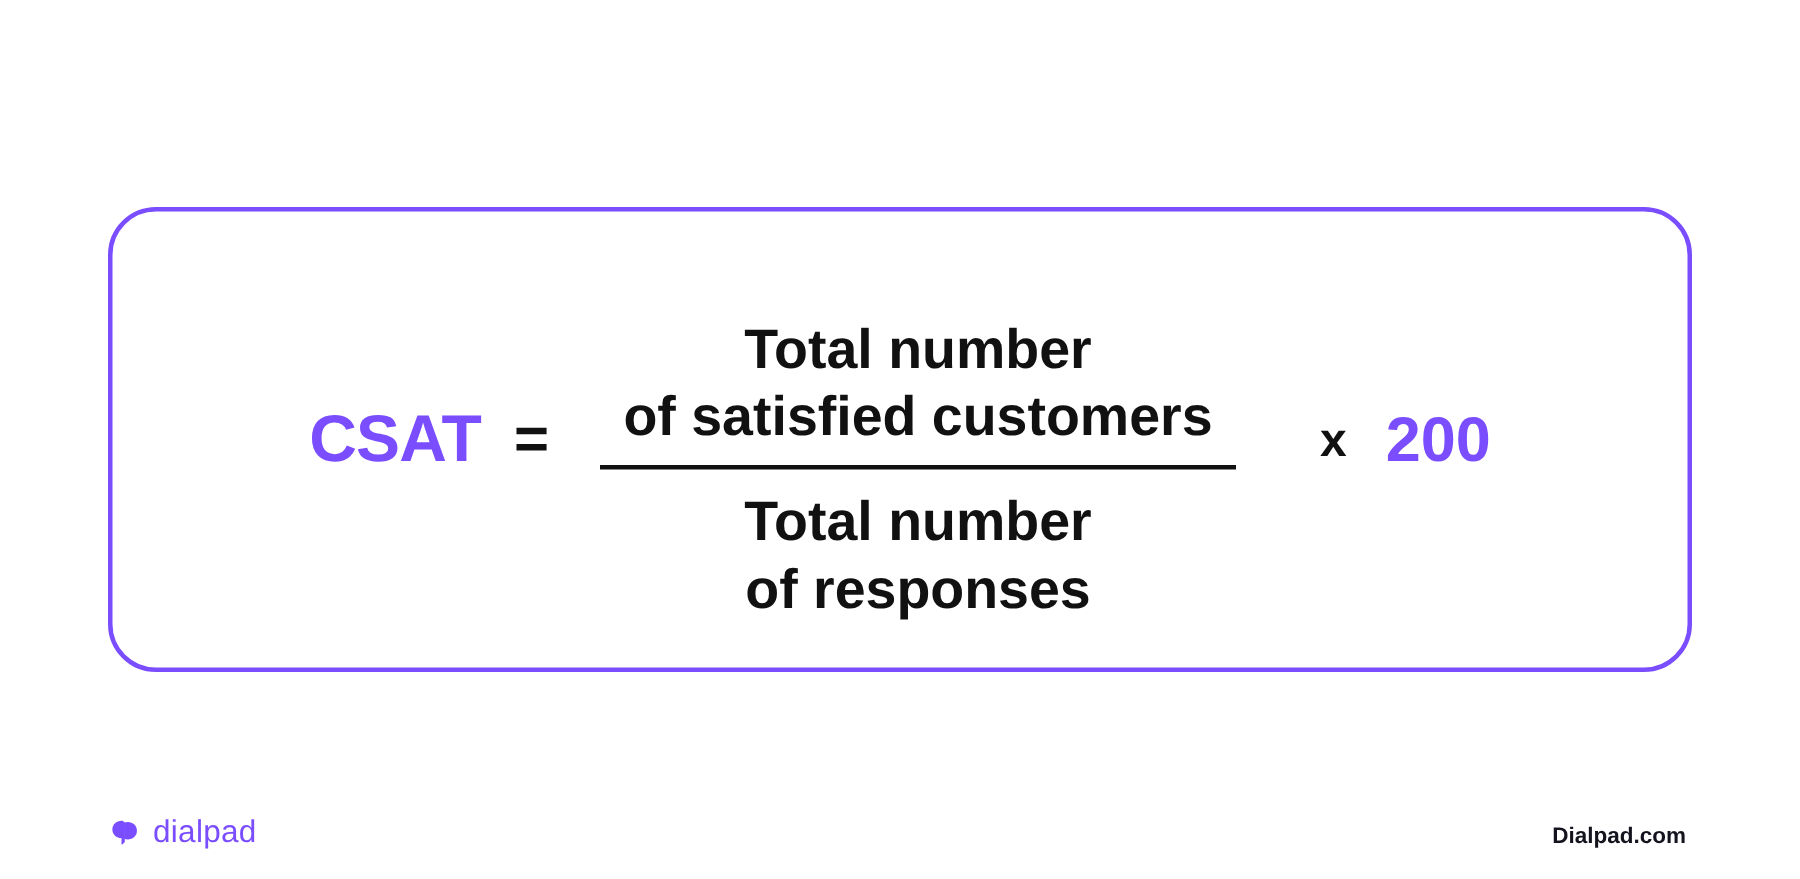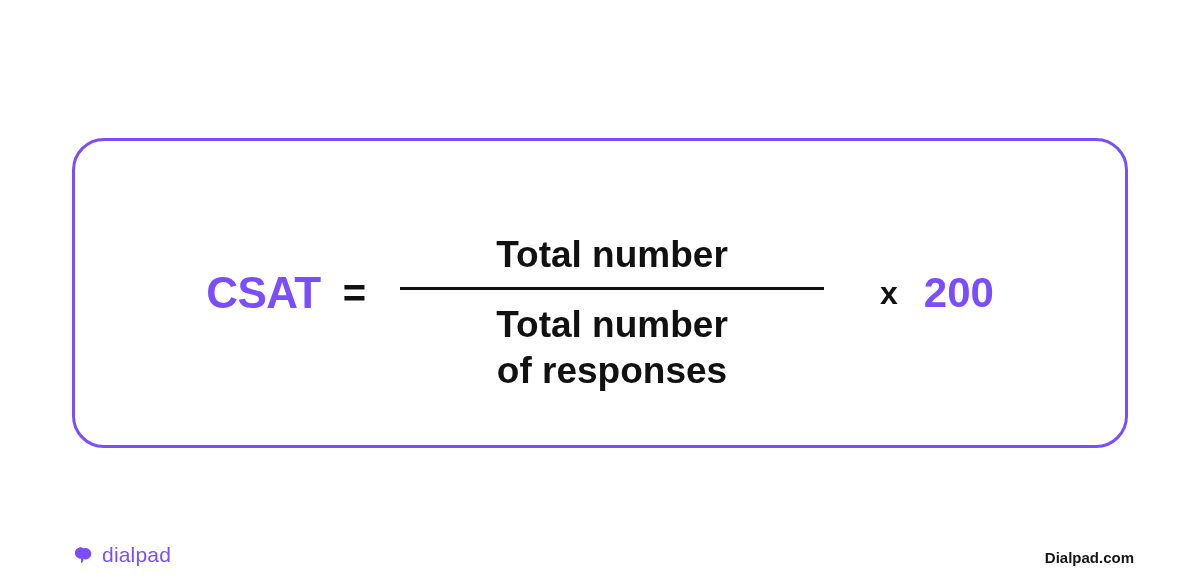--- a/index.html
+++ b/index.html
@@ -121,21 +121,21 @@
   }
   #dialpad-wordmark {
     font-size: 21px;
     font-weight: 400;
     color: #7a4dff;
     line-height: 1;
     letter-spacing: 0.2px;
   }
   #footer-url {
     position: absolute;
-    right: 66px;
+    right: 76px;
     top: 550px;
     font-size: 15px;
     font-weight: bold;
     color: #14141e;
     line-height: 1;
     white-space: nowrap;
   }
 </style>
 </head>
 <body>
@@ -143,20 +143,21 @@
 <div id="formula-card">
   <div id="formula-row">
 
     <span class="lhs-label">CSAT</span>
 
     <span class="equals-sign">=</span>
 
     <div class="fraction">
       <div class="frac-part frac-numerator">
         <div>Total number</div>
+        <div>of satisfied customers</div>
       </div>
 
       <div class="frac-bar"></div>
 
       <div class="frac-part frac-denominator">
         <div>Total number</div>
         <div>of responses</div>
       </div>
     </div>
 

